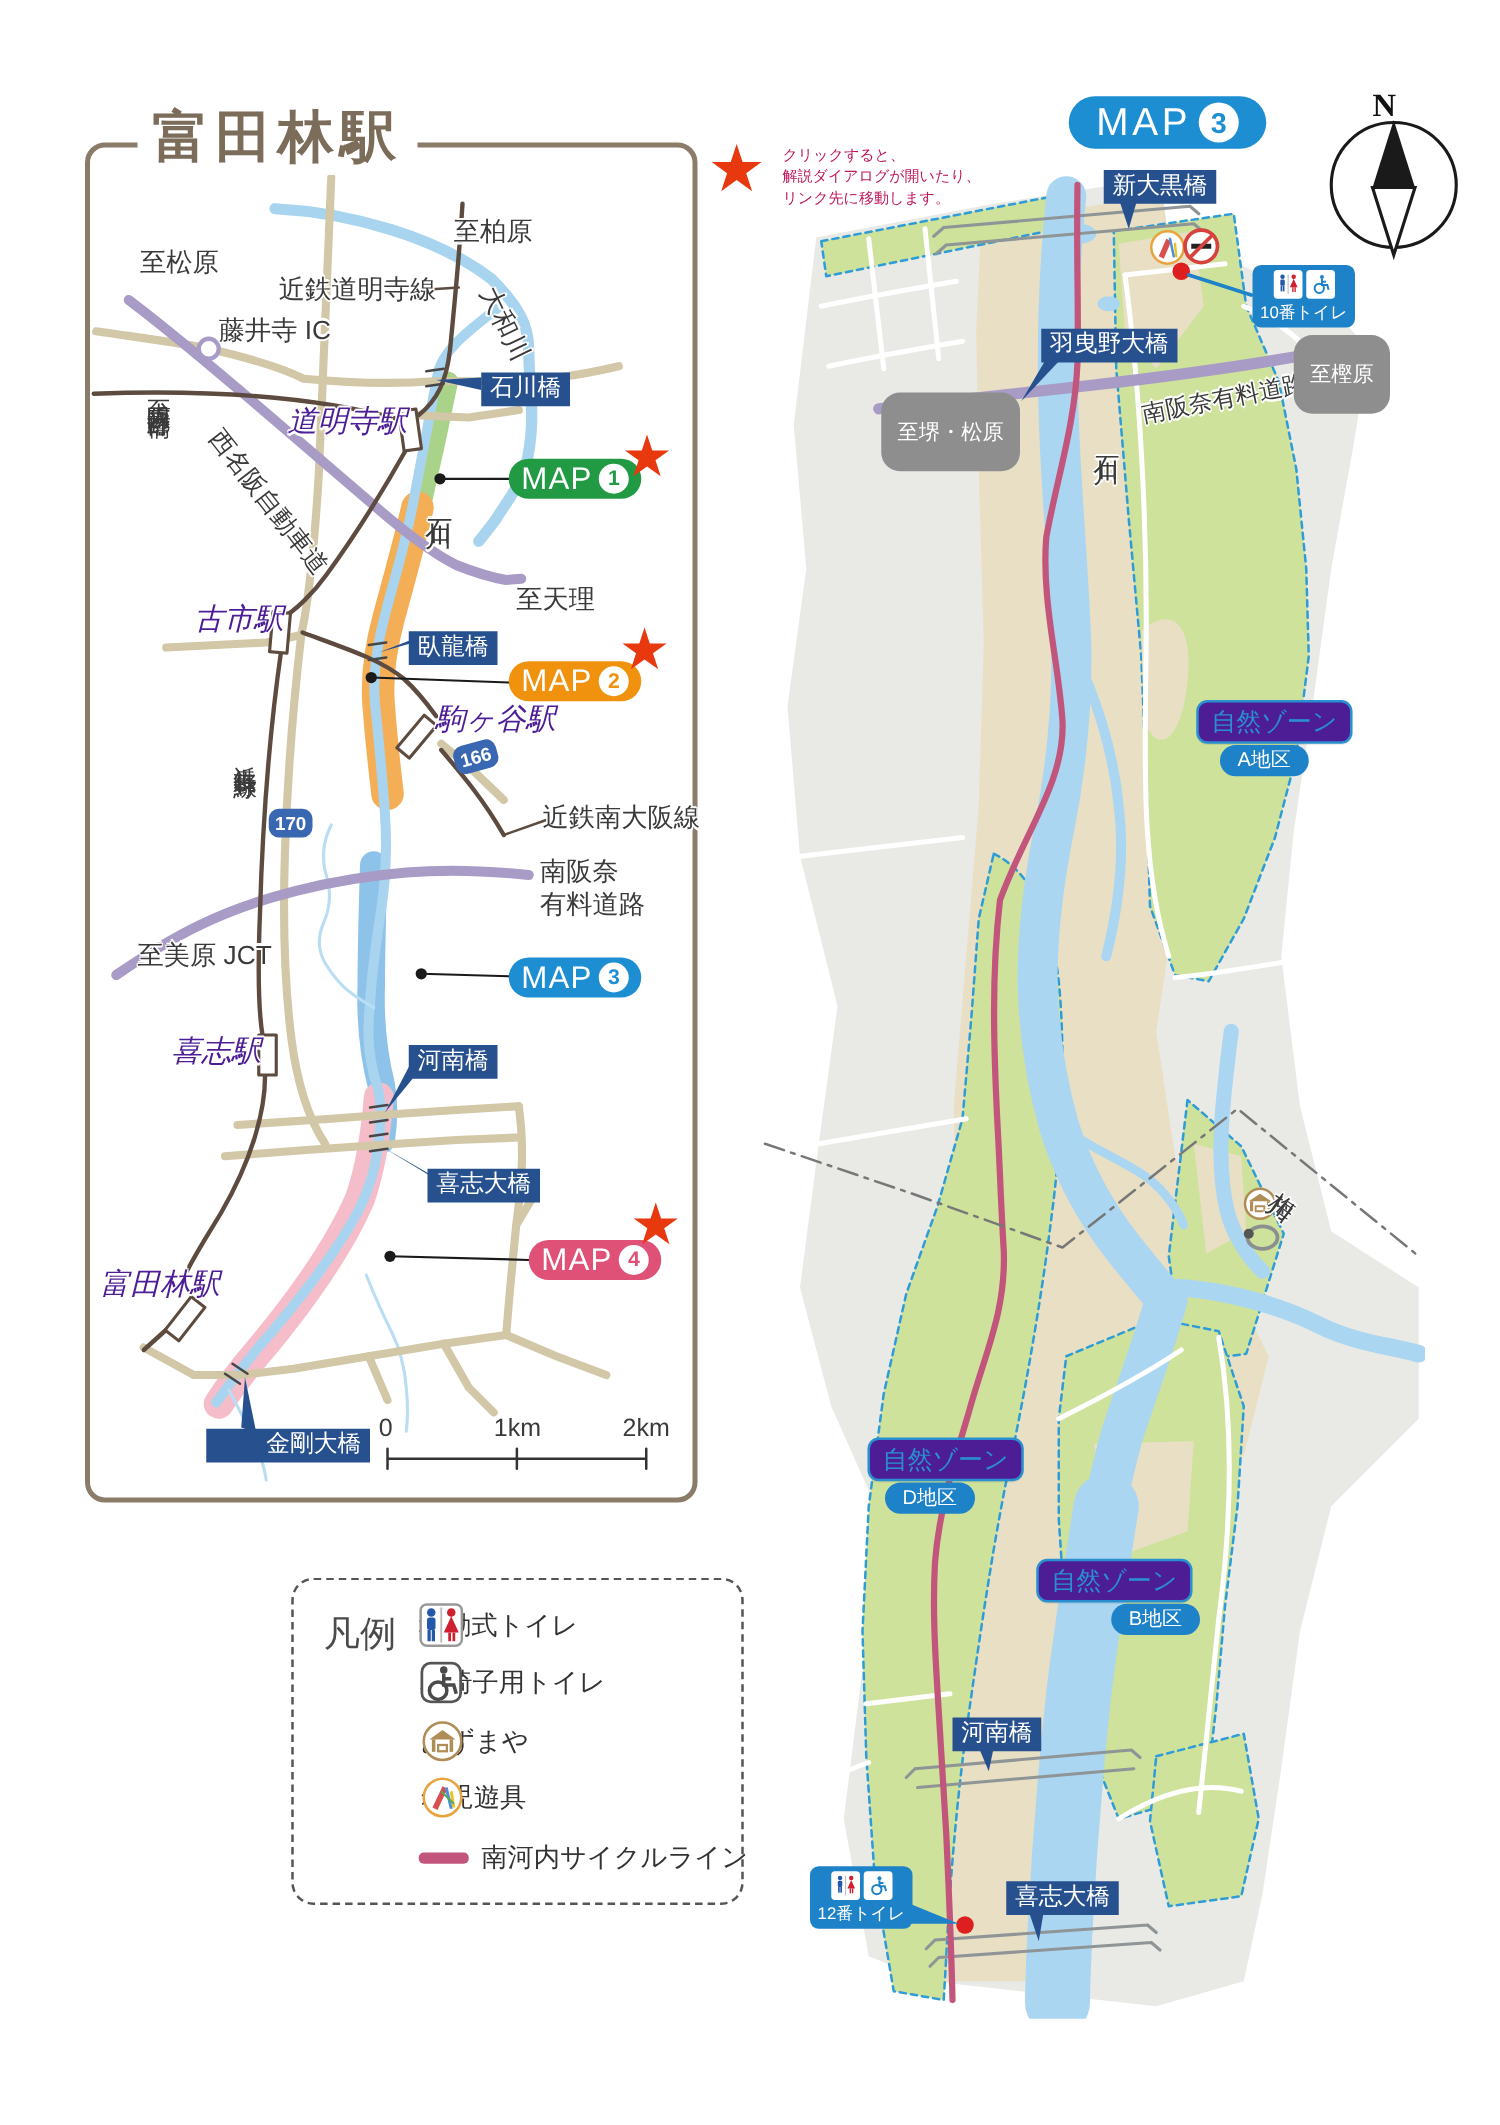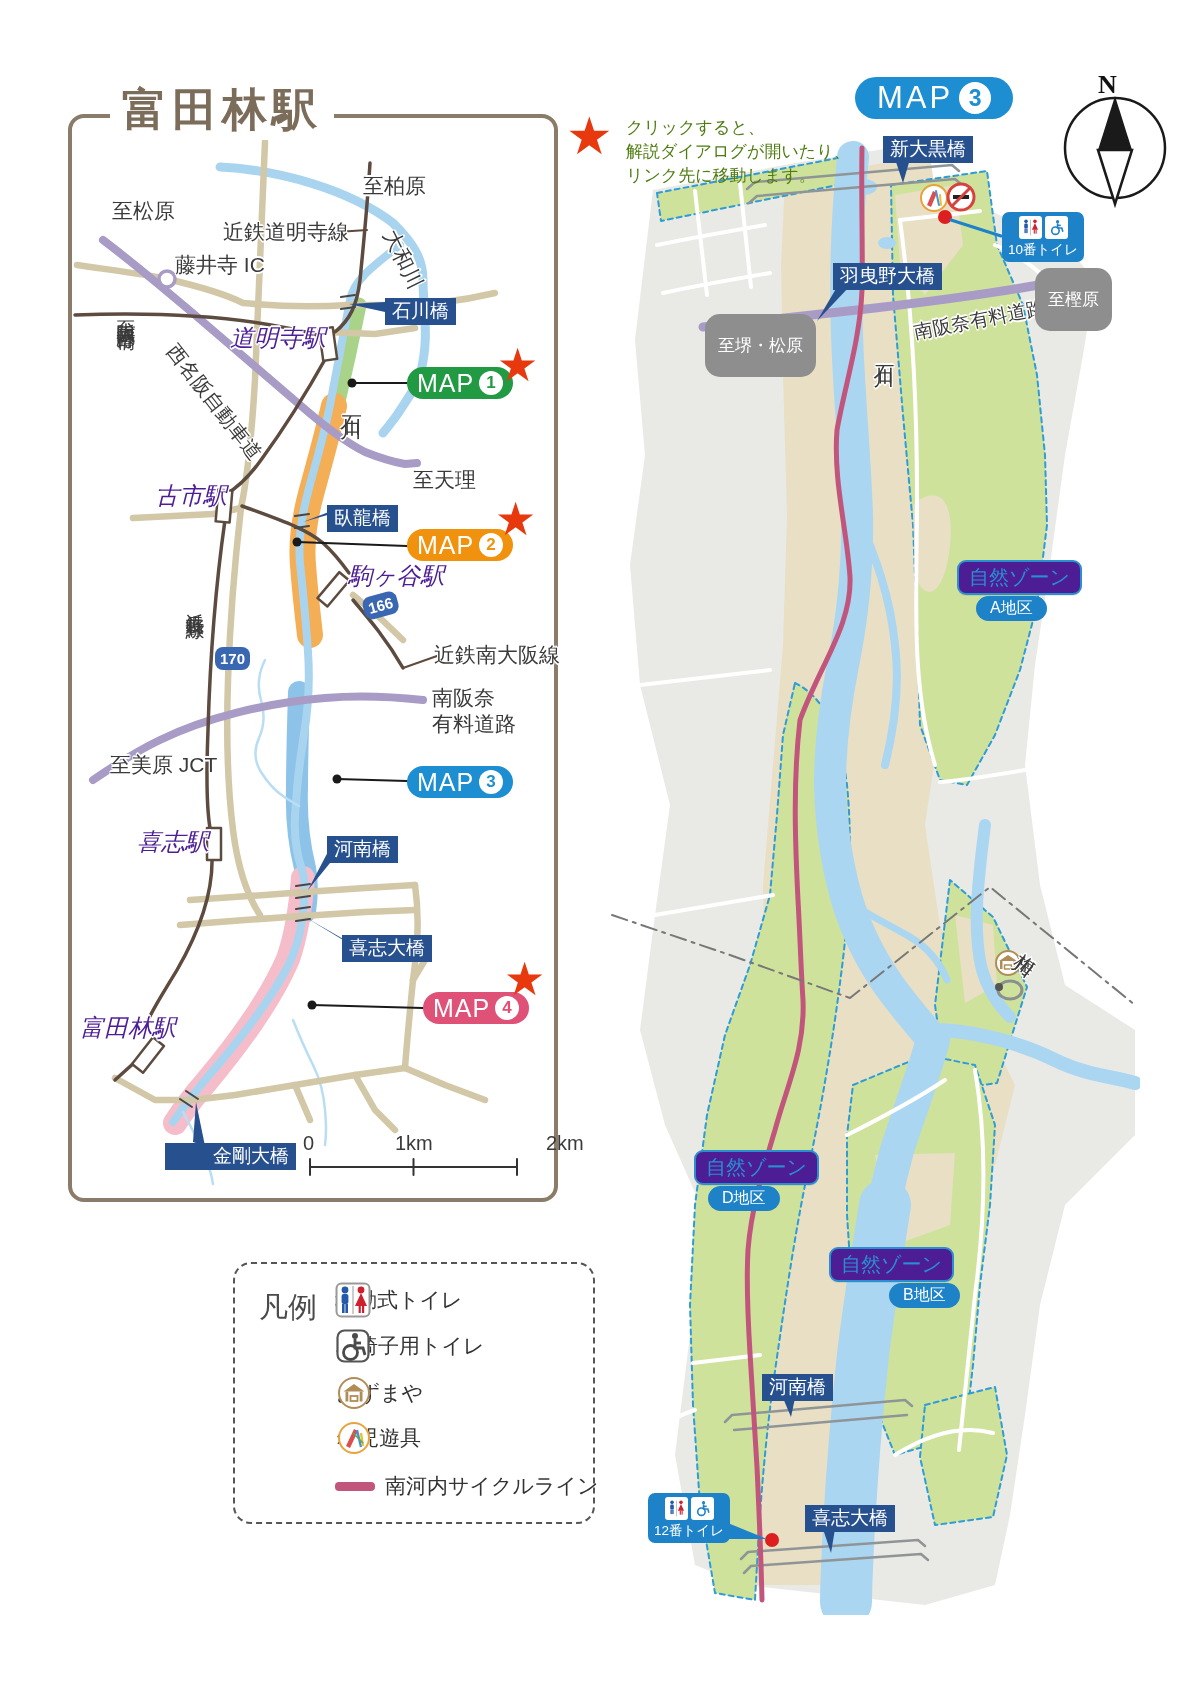--- a/index.html
+++ b/index.html
@@ -27,21 +27,21 @@
   .zonebox{position:absolute;background:#4c1d95;border:2px solid #2a8fd0;color:#2a8fd0;border-radius:9px;
         padding:2px 10px;font-size:20px;white-space:nowrap;z-index:6;box-shadow:0 1px 0 rgba(0,0,0,.08);}
   .district{position:absolute;background:#1e82c8;color:#fff;border-radius:14px;padding:2px 14px;
         font-size:16px;white-space:nowrap;z-index:6;}
   .tbadge{position:absolute;background:#1e82c8;border-radius:7px;padding:4px 4px 3px;width:74px;z-index:7;}
   .tiles{display:flex;gap:3px;justify-content:center;}
   .tile{width:23px;height:23px;background:#fff;border-radius:3px;display:flex;align-items:center;justify-content:center;}
   .tlabel{color:#fff;font-size:13.5px;text-align:center;margin-top:2px;white-space:nowrap;}
   .map-title{position:absolute;left:110px;top:80px;font-size:45px;font-weight:bold;color:#7c6c5a;
         background:#fff;padding:0 12px;letter-spacing:5px;z-index:9;}
-  .note-text{position:absolute;left:626px;top:116px;font-size:17px;line-height:1.42;color:#4d7c0f;z-index:9;}
+  .note-text{position:absolute;left:626px;top:116px;font-size:12px;line-height:1.42;color:#be185d;z-index:9;}
   .m3head{position:absolute;left:855px;top:77px;width:158px;height:42px;background:#1e8ed2;border-radius:22px;
         display:flex;align-items:center;justify-content:center;gap:6px;z-index:9;}
   .m3head .mtxt{color:#fff;font-size:31px;letter-spacing:3px;}
   .m3head .mnum{width:32px;height:32px;border-radius:50%;background:#fff;color:#1e8ed2;font-size:23px;
         font-weight:bold;display:flex;align-items:center;justify-content:center;}
   .legend{position:absolute;left:233px;top:1262px;width:358px;height:258px;border:2.5px dashed #555;
         border-radius:18px;z-index:5;}
   .leg-title{position:absolute;left:24px;top:24px;font-size:29px;color:#4a4a4a;}
   .leg-row{position:absolute;display:flex;align-items:center;gap:10px;}
   .leg-row .txt{font-size:21px;color:#333;white-space:nowrap;}
@@ -317,21 +317,21 @@
     <span class="mnum">3</span>
   </div>
   <div class="mapbadge b4" style="left:423px;top:992px;">
     <span class="mtxt">MAP</span>
     <span class="mnum">4</span>
   </div>
   <div class="star" style="left:504px;top:956px;">★</div>
 
   <div class="lbl" style="left:303px;top:1132px;font-size:20px;">0</div>
   <div class="lbl" style="left:395px;top:1132px;font-size:20px;">1km</div>
-  <div class="lbl" style="left:498px;top:1132px;font-size:20px;margin-left:48px;">2km</div>
+  <div class="lbl" style="left:498px;top:1132px;font-size:20px;">2km</div>
 
   <div class="navy" style="left:883px;top:136px;">新大黒橋</div>
 
   <div class="tbadge" style="left:1002px;top:212px;">
     <div class="tiles">
       <span class="tile">
         <svg width="19" height="19" viewBox="0 0 34 34">
           <circle cx="9" cy="6" r="3.2" fill="#2458a8"></circle>
             <rect x="5.8" y="10" width="6.4" height="9" rx="2" fill="#2458a8"></rect>
           <rect x="6.2" y="19" width="2.4" height="8" fill="#2458a8"></rect>

